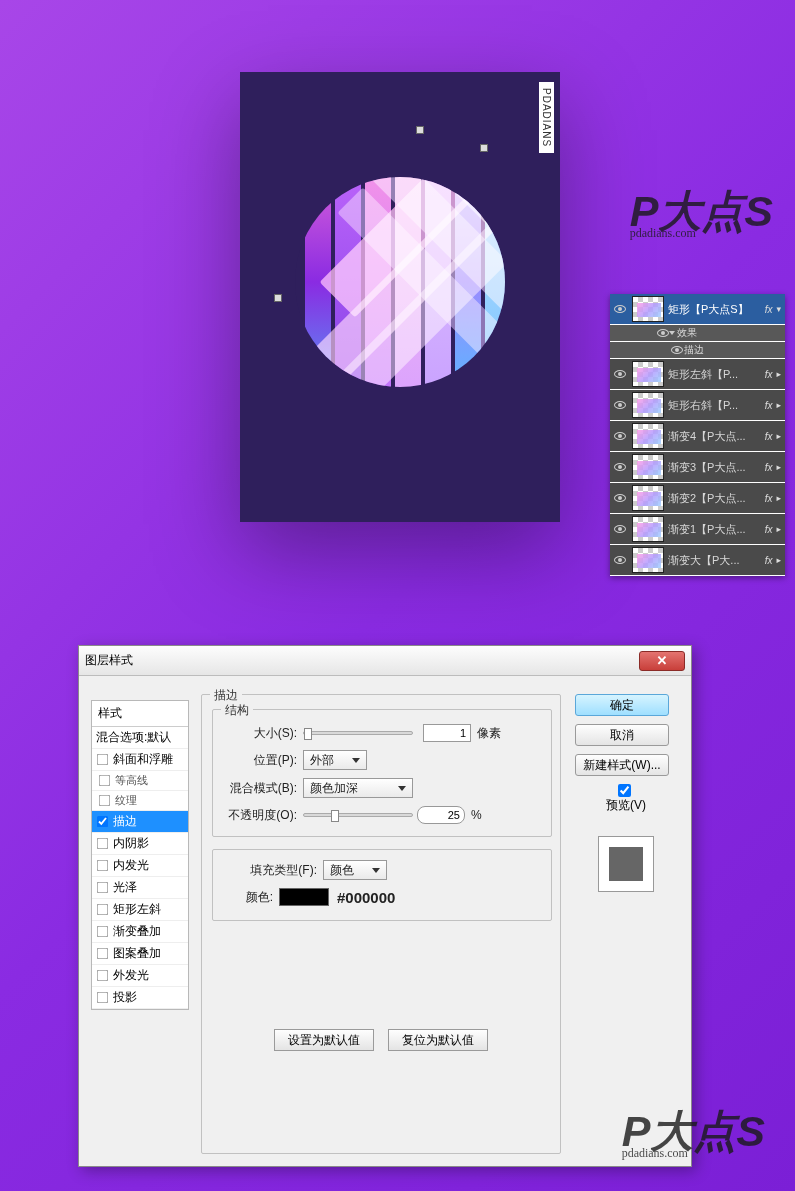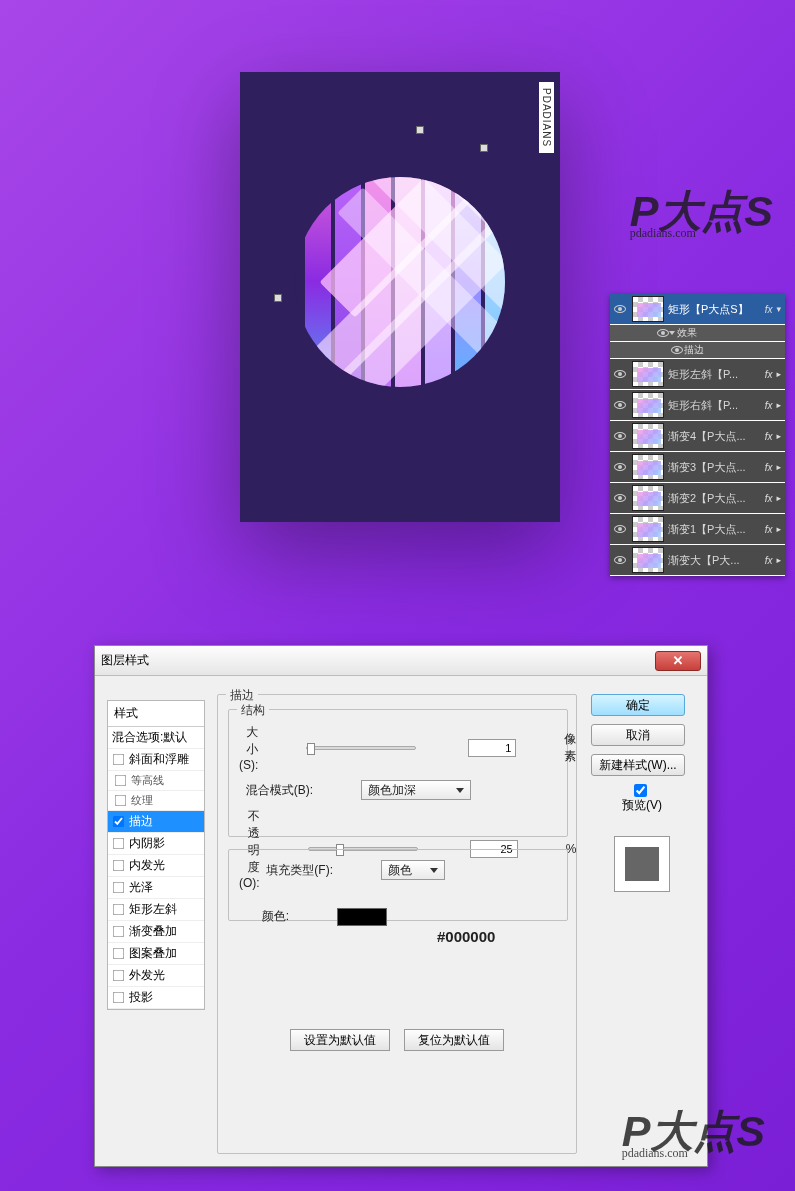--- a/index.html
+++ b/index.html
@@ -45,36 +45,36 @@
   .eye-icon::after { content:""; position:absolute; left:3px; top:1px; width:4px; height:4px; background:#ccc; border-radius:50%; }
   .thumb { width: 32px; height: 26px; margin: 0 4px 0 2px; background: repeating-conic-gradient(#ccc 0 25%, #fff 0 50%) 0 0/10px 10px; border: 1px solid #222; position: relative; }
   .thumb::after { content:""; position:absolute; left:4px; top:6px; width:24px; height:14px; background: linear-gradient(135deg,#ff9be5,#b49bff,#9bcfff); opacity:.85; }
   .lname { flex: 1; white-space: nowrap; overflow: hidden; text-overflow: ellipsis; }
   .fx { font-style: italic; color: #ddd; padding: 0 4px; font-size: 10px; margin-left: 12px; }
   .chev { font-size: 9px; color: #ddd; padding-right: 4px; }
   .tri { display:inline-block; width:0; height:0; border-left:4px solid #ccc; border-top:3px solid transparent; border-bottom:3px solid transparent; margin-right:3px; }
   .tri.dn { transform: rotate(90deg); }
 
   
-  .dialog { position: absolute; left: 94px; top: 645px; width: 614px; height: 522px; background: #f0f0f0; border: 1px solid #8a8a8a; box-shadow: 4px 4px 14px rgba(0,0,0,.3); }
+  .dialog { position: absolute; left: 78px; top: 645px; width: 614px; height: 522px; background: #f0f0f0; border: 1px solid #8a8a8a; box-shadow: 4px 4px 14px rgba(0,0,0,.3); }
   .titlebar { height: 30px; background: linear-gradient(#fdfdfd,#e6e6e6); border-bottom: 1px solid #bcbcbc; display: flex; align-items: center; padding: 0 6px; font-size: 12px; }
   .titlebar .closebtn { margin-left: auto; width: 46px; height: 20px; background: linear-gradient(#e47470,#c83f3a); border: 1px solid #8b2b27; border-radius: 3px; color: #fff; display: flex; align-items: center; justify-content: center; font-weight: bold; font-size: 13px; }
   .dbody { position: absolute; inset: 30px 0 0 0; }
 
   .style-list { position: absolute; left: 12px; top: 24px; width: 98px; border: 1px solid #b8b8b8; background: #fff; font-size: 12px; }
   .style-list .hd { padding: 4px 6px; border-bottom: 1px solid #ccc; background: #fff; }
   .style-list .row { display: flex; align-items: center; padding: 2px 4px; border-bottom: 1px solid #eee; }
   .style-list .row.sel { background: #1e90ff; color: #fff; }
   .style-list .row.sub { padding-left: 6px; color: #555; font-size: 11px; }
   .style-list input[type=checkbox] { margin-right: 4px; transform: scale(.9); }
 
   .group { position: absolute; border: 1px solid #c1c1c1; border-radius: 2px; }
   .group > .glabel { position: absolute; top: -8px; left: 8px; background: #f0f0f0; padding: 0 4px; font-size: 12px; color: #333; }
 
-  .ctrl-row { display: flex; align-items: center; font-size: 12px; color: #222; margin-bottom: 8px; gap: 42px; }
+  .ctrl-row { display: flex; align-items: center; font-size: 12px; color: #222; margin-bottom: 8px; }
   .ctrl-row .lab { width: 80px; text-align: right; padding-right: 6px; }
   .slider { flex: none; height: 4px; background: #d9d9d9; border: 1px solid #aaa; border-radius: 2px; position: relative; }
   .slider .knob { position: absolute; top: -4px; width: 8px; height: 12px; background: #fff; border: 1px solid #888; }
   .numbox { width: 48px; height: 18px; border: 1px solid #999; background: #fff; font-size: 11px; text-align: right; padding: 0 4px; }
   .dropdown { height: 20px; border: 1px solid #999; background: linear-gradient(#fff,#eaeaea); font-size: 12px; padding: 0 18px 0 6px; position: relative; display: inline-flex; align-items: center; }
   .dropdown::after { content:""; position:absolute; right:6px; top:7px; border-left:4px solid transparent; border-right:4px solid transparent; border-top:5px solid #333; }
 
   .swatch { width: 50px; height: 18px; background: #000; border: 1px solid #666; display: inline-block; vertical-align: middle; }
 
   .btn { display: block; width: 94px; height: 22px; background: linear-gradient(#fefefe,#e4e4e4); border: 1px solid #9a9a9a; border-radius: 3px; font-size: 12px; text-align: center; line-height: 20px; margin-bottom: 8px; cursor: pointer; }
@@ -276,48 +276,54 @@
         <div style="padding:14px 10px 0 10px;">
           <div class="ctrl-row">
             <span class="lab">大小(S):</span>
             <span class="slider" style="width:110px">
                 <span class="knob" style="left:0"></span>
               </span>
             <input class="numbox" style="margin-left: 10px;" value="1">
             <span style="margin-left:6px">像素</span>
           </div>
           <div class="ctrl-row">
+            <span class="lab">位置(P):</span>
+            <span class="dropdown" style="width:64px">
+                <span>外部</span>
+              </span>
+          </div>
+          <div class="ctrl-row">
             <span class="lab">混合模式(B):</span>
             <span class="dropdown" style="width:110px">
                 <span>颜色加深</span>
               </span>
           </div>
           <div class="ctrl-row">
             <span class="lab">不透明度(O):</span>
             <span class="slider" style="width:110px">
                 <span class="knob" style="left:25%"></span>
               </span>
-            <input class="numbox" style="margin-left: 10px;" value="25">
+            <input class="numbox" style="margin-left: 4px; border-radius: 8px;" value="25">
             <span style="margin-left:6px">%</span>
           </div>
         </div>
       </div>
 
       <div class="group" style="left:10px; top:154px; width:340px; height:72px;">
         <div style="padding:10px 10px 0 10px;">
           <div class="ctrl-row">
             <span class="lab" style="width:100px">填充类型(F):</span>
             <span class="dropdown" style="width:64px">
                 <span>颜色</span>
               </span>
           </div>
           <div class="ctrl-row">
             <span class="lab" style="width:56px">颜色:</span>
             <span class="swatch"></span>
-            <span style="margin-left:8px; font-weight:bold; font-size:15px;margin-top:40px;">#000000</span>
+            <span style="margin-left:8px; font-weight:bold; font-size:15px;">#000000</span>
           </div>
         </div>
       </div>
 
       <div style="position:absolute; left:0; right:0; top:334px; display:flex; justify-content:center; gap:14px;">
         <button class="def-btn">设置为默认值</button>
         <button class="def-btn">复位为默认值</button>
       </div>
     </div>
 

